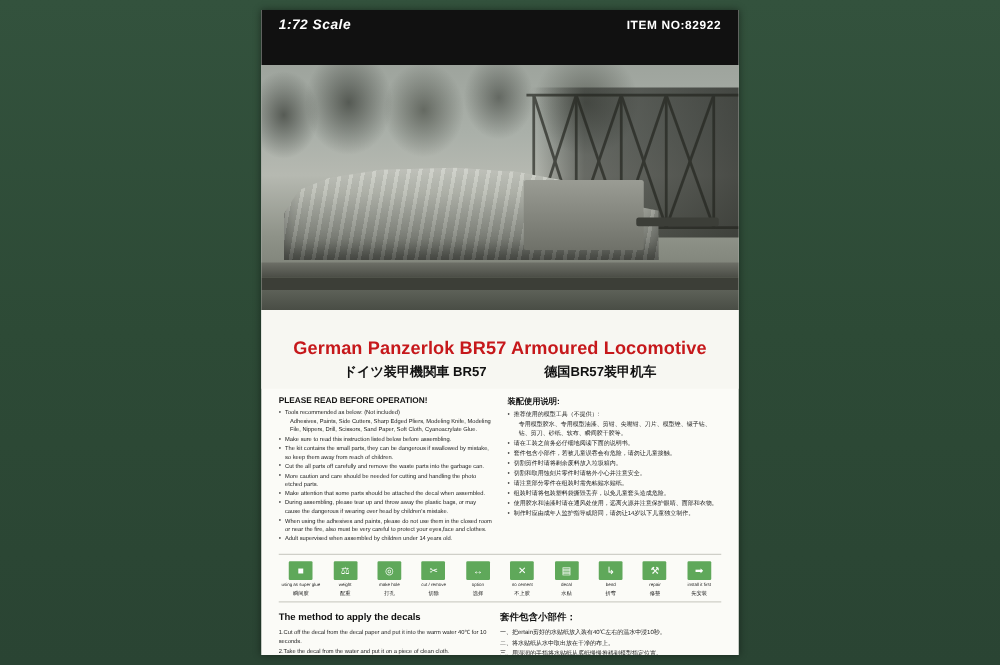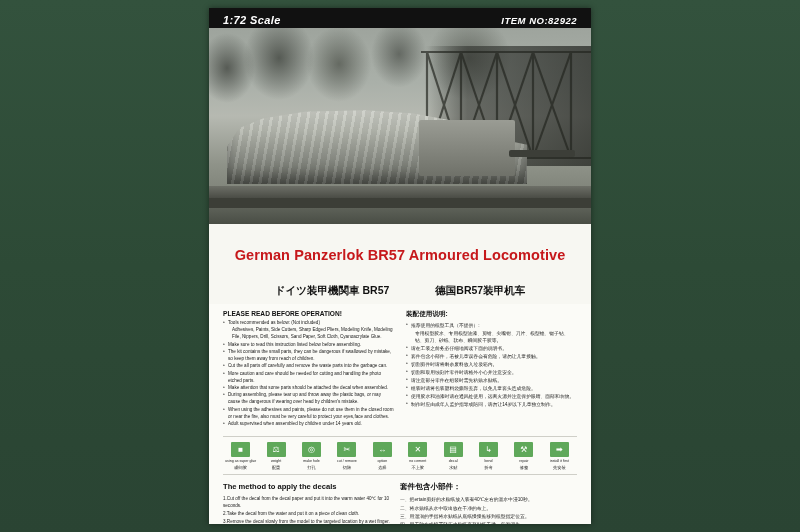--- a/index.html
+++ b/index.html
@@ -24,21 +24,21 @@
     height: 516px;
     background: #fbfbf7;
     box-shadow: 0 0 6px rgba(0,0,0,0.45);
     overflow: hidden;
     display: flex;
     flex-direction: column;
   }
   
   .top-band {
     position: relative;
-    height: 20px;
+    height: 44px;
     background: #111;
     color: #fff;
     flex: none;
   }
   .scale-badge {
     position: absolute;
     left: 14px;
     top: 6px;
     font-size: 11px;
     font-weight: bold;
@@ -47,21 +47,20 @@
     color: #ffffff;
   }
   .item-badge {
     position: absolute;
     right: 14px;
     top: 7px;
     font-size: 9.5px;
     font-weight: bold;
     letter-spacing: 0.5px;
     color: #ffffff;
-    font-style: italic;
   }
   
   .photo {
     position: relative;
     height: 196px;
     flex: none;
     overflow: hidden;
     background: #8a8c87;
   }
   .sky {
@@ -161,21 +160,21 @@
     padding: 23px 0 6px 0;
     text-align: center;
   }
   .title-en {
     font-size: 14.5px;
     font-weight: bold;
     color: #c6181b;
     letter-spacing: 0.1px;
   }
   .title-sub {
-    margin-top: 21px;
+    margin-top: 4px;
     font-size: 10.5px;
     font-weight: bold;
     color: #111;
     display: flex;
     justify-content: center;
     gap: 46px;
   }
   
   .instructions {
     flex: none;

